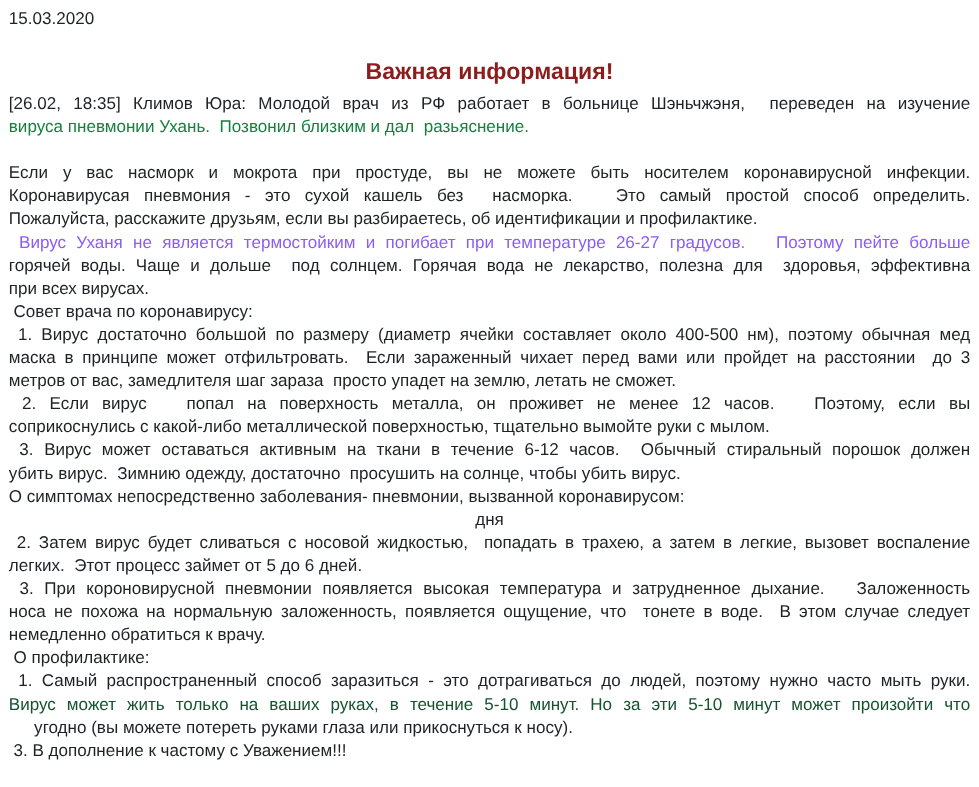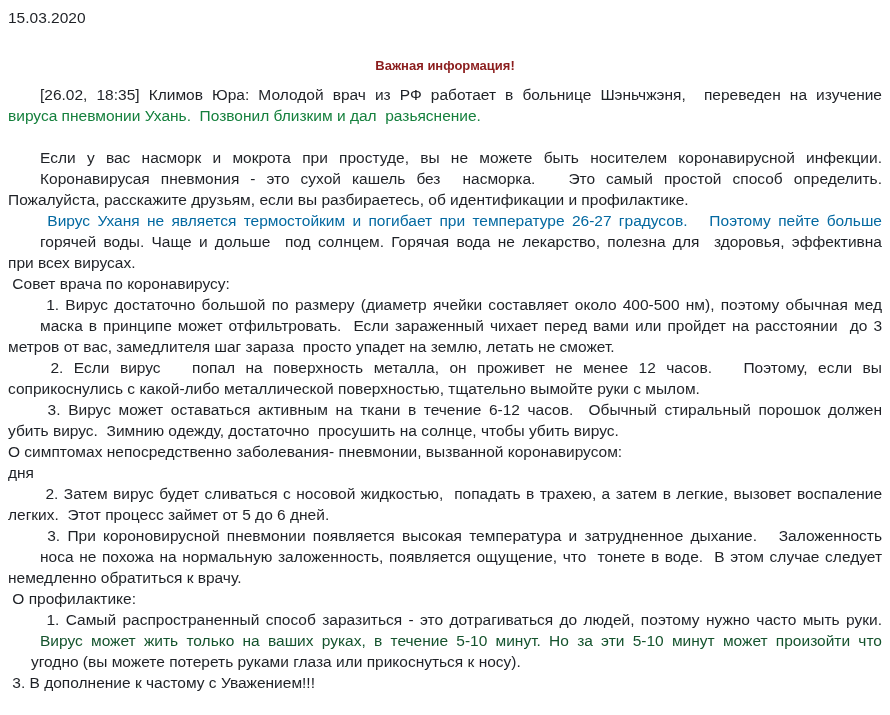--- a/index.html
+++ b/index.html
@@ -16,67 +16,66 @@
     height: 624px;
     padding: 7px 8px 0 8px;
     font-family: "Liberation Sans", "DejaVu Sans", sans-serif;
   }
   .date {
     font-size: 15.5px;
     line-height: 21px;
     margin-bottom: 27px;
   }
   .title {
-    font-size: 13px;
+    font-size: 21px;
     font-weight: bold;
     text-align: center;
     line-height: 21px;
     margin-bottom: 8px;
   }
   .line {
     font-size: 15.5px;
     line-height: 21px;
     min-height: 21px;
     white-space: pre-wrap;
   }
   .line.justify {
     text-align: justify;
     text-align-last: justify;
-    margin-left: 32px;
   }
   .line.left {
     text-align: left;
   }
 </style>
 </head>
 <body style="background: rgb(255, 255, 255);">
 
 <div class="page">
   <div class="date" style="color: rgb(30, 33, 38);">15.03.2020</div>
   <div class="title" style="color: rgb(139, 29, 29);">Важная информация!</div>
   <div class="body" id="doc-body">
       <div class="line justify" style="color: rgb(30, 33, 38);">[26.02, 18:35] Климов Юра: Молодой врач из РФ работает в больнице Шэньчжэня,  переведен на изучение</div>
       <div class="line left" style="color: #15803d;">вируса пневмонии Ухань.  Позвонил близким и дал  разьяснение.</div>
       <div class="line left" style="color: rgb(30, 33, 38);"></div>
       <div class="line justify" style="color: rgb(30, 33, 38);">Если у вас насморк и мокрота при простуде, вы не можете быть носителем коронавирусной инфекции.</div>
       <div class="line justify" style="color: rgb(30, 33, 38);">Коронавирусая пневмония - это сухой кашель без  насморка.   Это самый простой способ определить.</div>
       <div class="line left" style="color: rgb(30, 33, 38);">Пожалуйста, расскажите друзьям, если вы разбираетесь, об идентификации и профилактике.</div>
-      <div class="line justify" style="color: #0369a1;"> Вирус Уханя не является термостойким и погибает при температуре 26-27 градусов.   Поэтому пейте больше</div>
+      <div class="line justify" style="color: #8b5cf6;"> Вирус Уханя не является термостойким и погибает при температуре 26-27 градусов.   Поэтому пейте больше</div>
       <div class="line justify" style="color: rgb(30, 33, 38);">горячей воды. Чаще и дольше  под солнцем. Горячая вода не лекарство, полезна для  здоровья, эффективна</div>
       <div class="line left" style="color: rgb(30, 33, 38);">при всех вирусах.</div>
       <div class="line left" style="color: rgb(30, 33, 38);"> Совет врача по коронавирусу:</div>
       <div class="line justify" style="color: rgb(30, 33, 38);"> 1. Вирус достаточно большой по размеру (диаметр ячейки составляет около 400-500 нм), поэтому обычная мед</div>
       <div class="line justify" style="color: rgb(30, 33, 38);">маска в принципе может отфильтровать.  Если зараженный чихает перед вами или пройдет на расстоянии  до 3</div>
       <div class="line left" style="color: rgb(30, 33, 38);">метров от вас, замедлителя шаг зараза  просто упадет на землю, летать не сможет.</div>
       <div class="line justify" style="color: rgb(30, 33, 38);"> 2. Если вирус   попал на поверхность металла, он проживет не менее 12 часов.   Поэтому, если вы</div>
       <div class="line left" style="color: rgb(30, 33, 38);">соприкоснулись с какой-либо металлической поверхностью, тщательно вымойте руки с мылом.</div>
       <div class="line justify" style="color: rgb(30, 33, 38);"> 3. Вирус может оставаться активным на ткани в течение 6-12 часов.  Обычный стиральный порошок должен</div>
       <div class="line left" style="color: rgb(30, 33, 38);">убить вирус.  Зимнию одежду, достаточно  просушить на солнце, чтобы убить вирус.</div>
       <div class="line left" style="color: rgb(30, 33, 38);">О симптомах непосредственно заболевания- пневмонии, вызванной коронавирусом:</div>
-      <div class="line left" style="color: rgb(30, 33, 38);">дня</div>
+      <div class="line left" style="color: rgb(30, 33, 38); text-align: center;">дня</div>
       <div class="line justify" style="color: rgb(30, 33, 38);"> 2. Затем вирус будет сливаться с носовой жидкостью,  попадать в трахею, а затем в легкие, вызовет воспаление</div>
       <div class="line left" style="color: rgb(30, 33, 38);">легких.  Этот процесс займет от 5 до 6 дней.</div>
       <div class="line justify" style="color: rgb(30, 33, 38);"> 3. При короновирусной пневмонии появляется высокая температура и затрудненное дыхание.   Заложенность</div>
       <div class="line justify" style="color: rgb(30, 33, 38);">носа не похожа на нормальную заложенность, появляется ощущение, что  тонете в воде.  В этом случае следует</div>
       <div class="line left" style="color: rgb(30, 33, 38);">немедленно обратиться к врачу.</div>
       <div class="line left" style="color: rgb(30, 33, 38);"> О профилактике:</div>
       <div class="line justify" style="color: rgb(30, 33, 38);"> 1. Самый распространенный способ заразиться - это дотрагиваться до людей, поэтому нужно часто мыть руки.</div>
       <div class="line justify" style="color: #14532d;">Вирус может жить только на ваших руках, в течение 5-10 минут. Но за эти 5-10 минут может произойти что</div>
       <div class="line left" style="color: rgb(30, 33, 38); margin-left: 23px;">угодно (вы можете потереть руками глаза или прикоснуться к носу).</div>
       <div class="line left" style="color: rgb(30, 33, 38);"> 3. В дополнение к частому с Уважением!!!</div>

